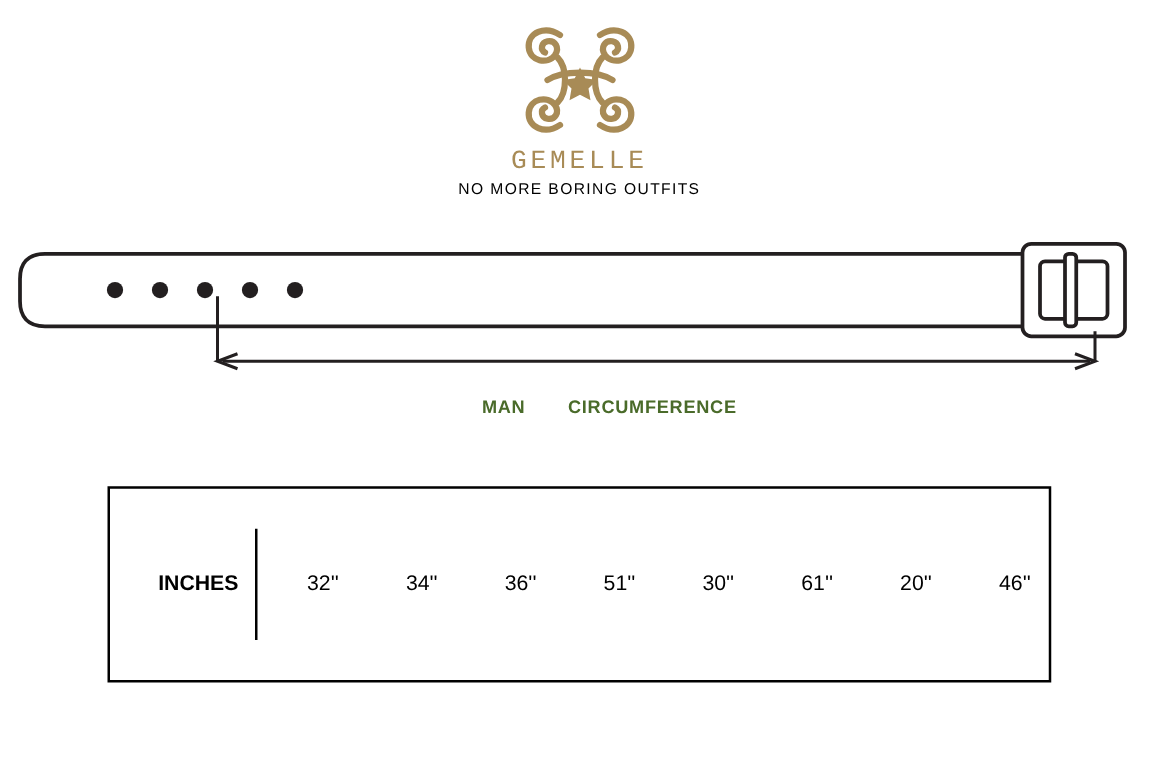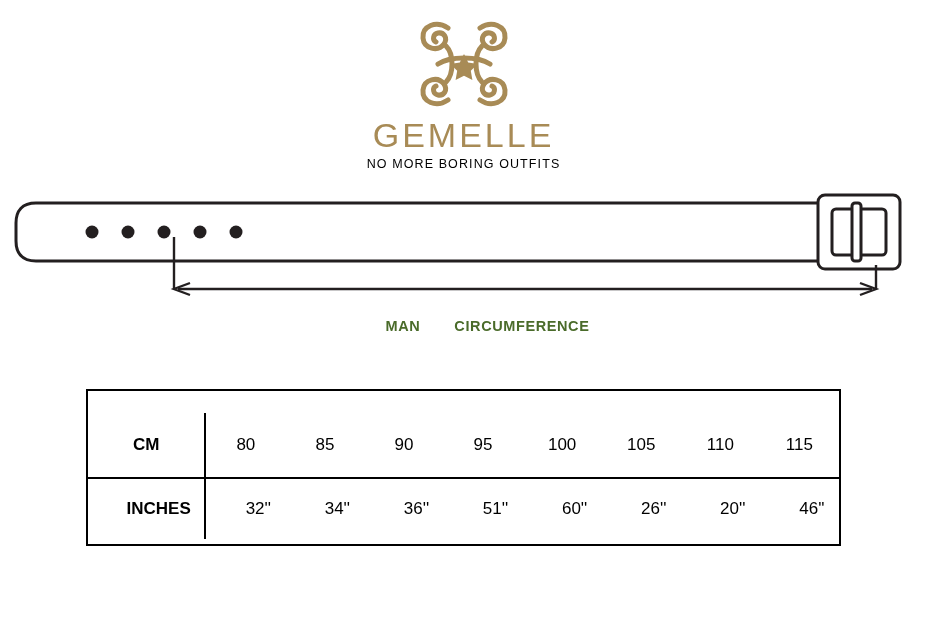--- a/index.html
+++ b/index.html
@@ -22,22 +22,22 @@
     top: 16px;
     left: 0;
     width: 927px;
     text-align: center;
   }
   .brand-logo {
     display: block;
     margin: 0 auto;
   }
   .brand-name {
-    font-family: Liberation Sans, sans-serif;
-    font-size: 34px;
+    font-family: Liberation Mono, monospace;
+    font-size: 21px;
     letter-spacing: 3px;
     color: #a88b56;
     margin-top: 2px;
     line-height: 1.05;
   }
   .brand-city {
     font-family: "Liberation Sans", sans-serif;
     font-size: 12.5px;
     letter-spacing: 2.2px;
     color: #a88b56;
@@ -170,39 +170,28 @@
 <div class="measure-label">
   <span>MAN</span><span class="gap"></span><span>CIRCUMFERENCE</span>
 </div>
 
 <div class="size-table-wrap">
   <table class="size-table">
     <tbody>
         <tr class="spacer-row">
           <td colspan="9"></td>
         </tr>
-    <tr class="row-cm">
-      <td class="row-label">CM</td>
-      <td class="val">80</td>
-      <td class="val">85</td>
-      <td class="val">90</td>
-      <td class="val">95</td>
-      <td class="val">100</td>
-      <td class="val">105</td>
-      <td class="val">110</td>
-      <td class="val">115</td>
-    </tr>
     <tr class="row-in">
       <td class="row-label">INCHES</td>
       <td class="val">32''</td>
       <td class="val">34''</td>
       <td class="val">36''</td>
       <td class="val">51''</td>
-      <td class="val">60''</td>
-      <td class="val">26''</td>
+      <td class="val">30''</td>
+      <td class="val">61''</td>
       <td class="val">20''</td>
       <td class="val">46''</td>
     </tr>
     <tr class="spacer-row">
           <td colspan="9"></td>
         </tr>
   </tbody>
     </table>
 </div>
 

